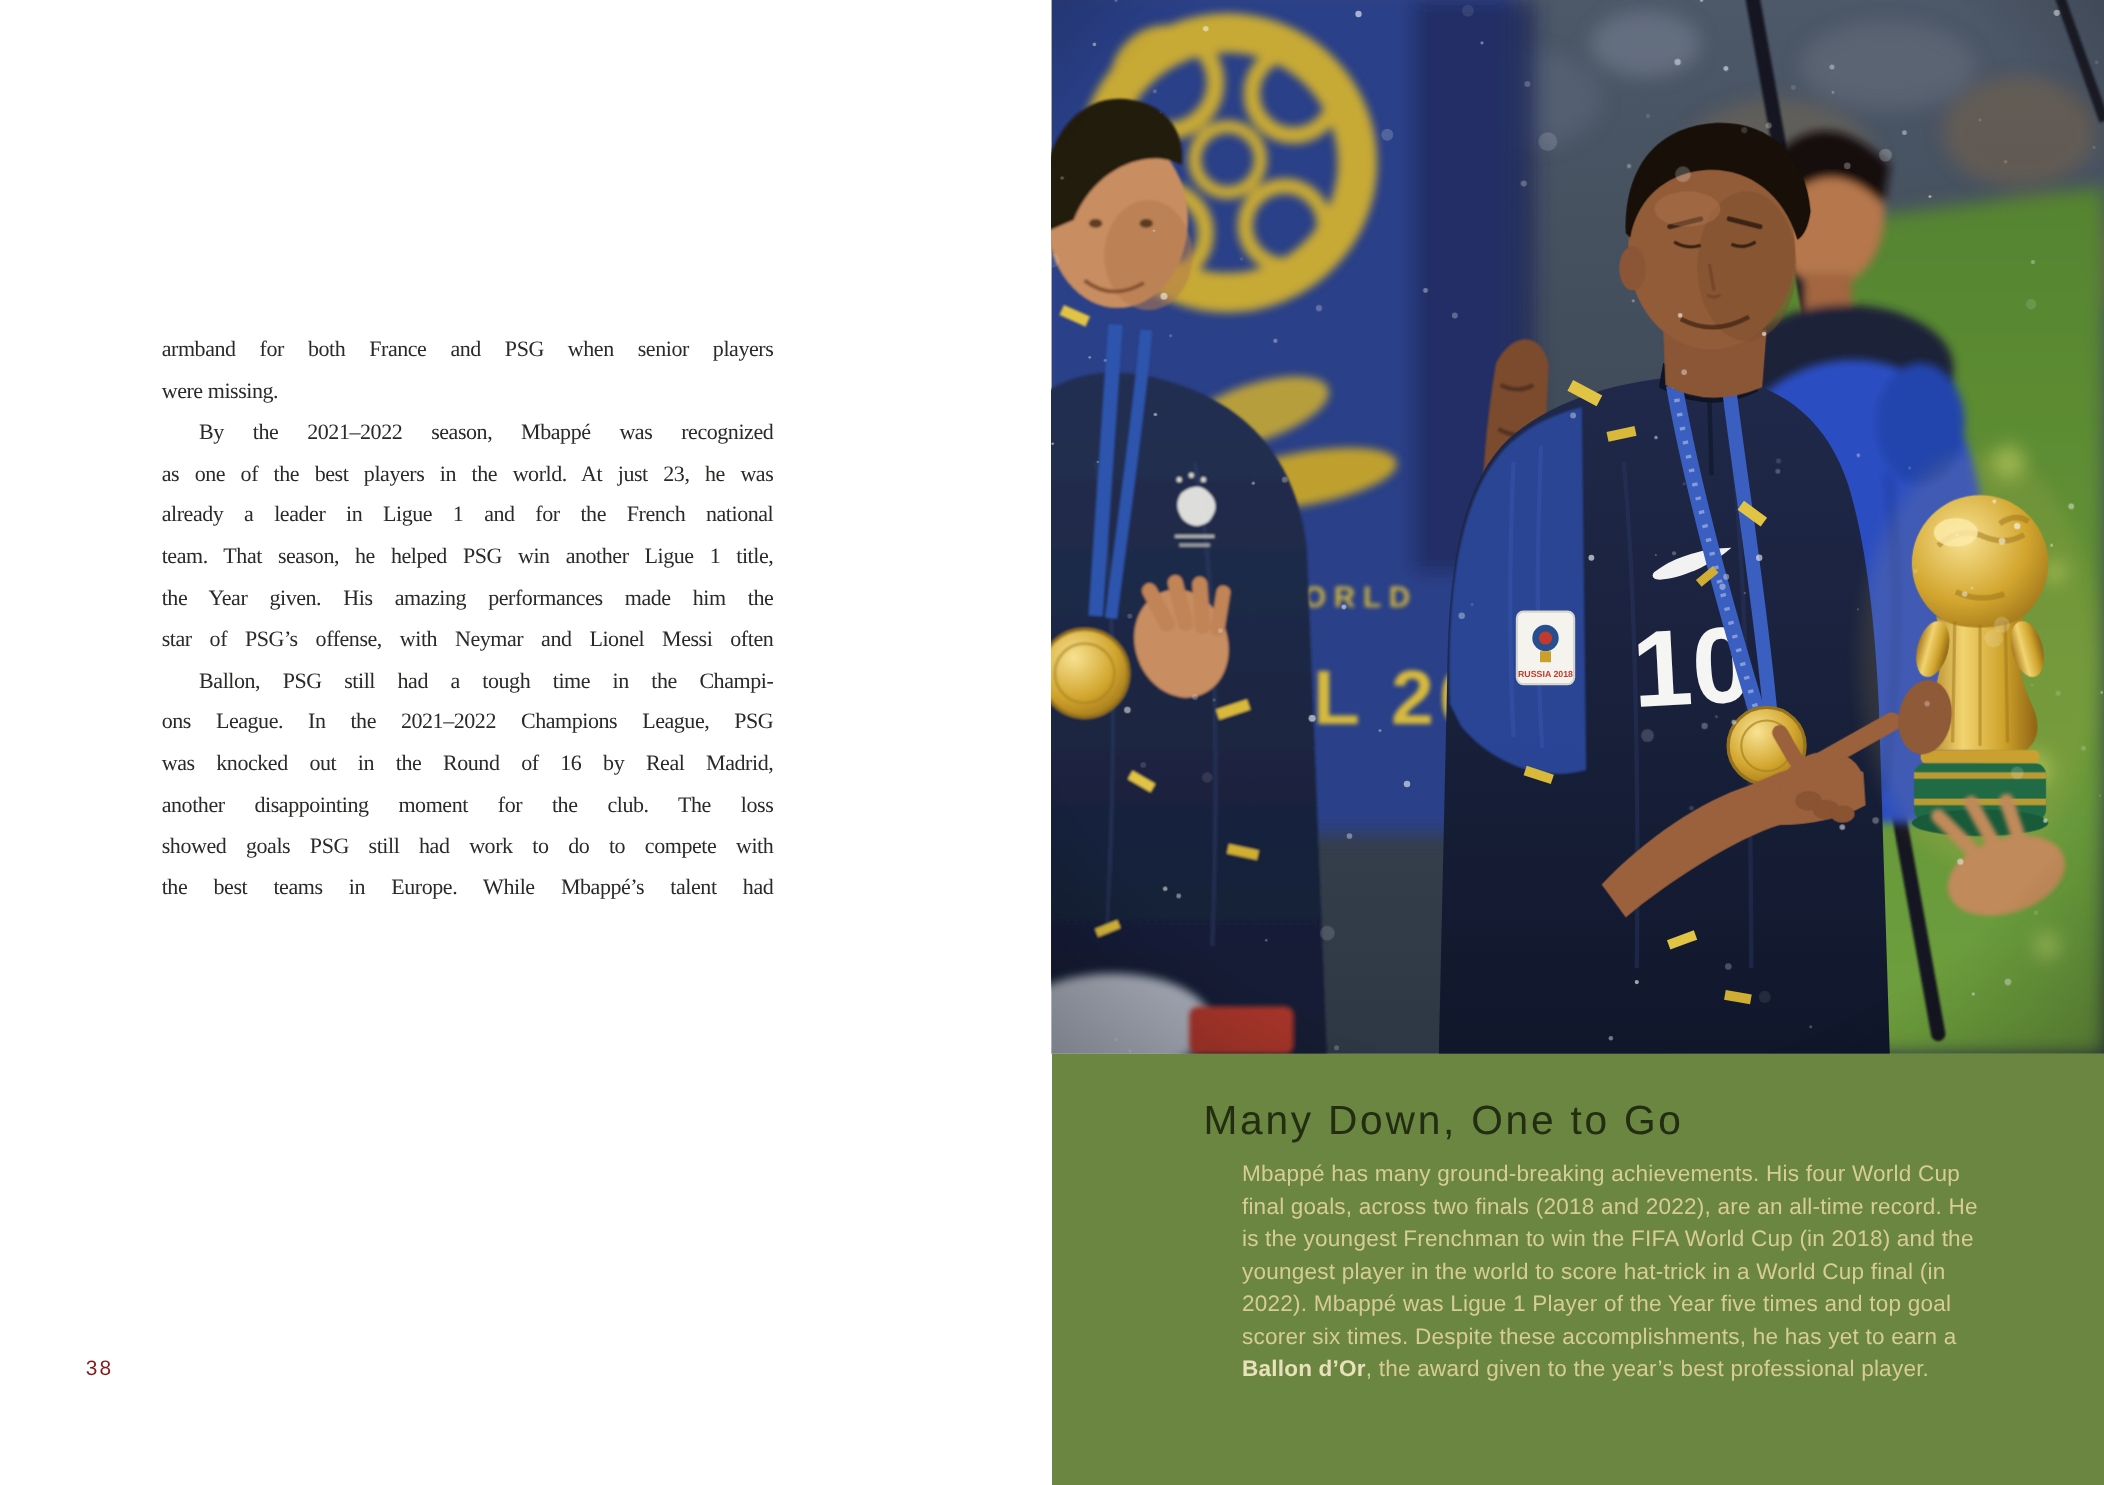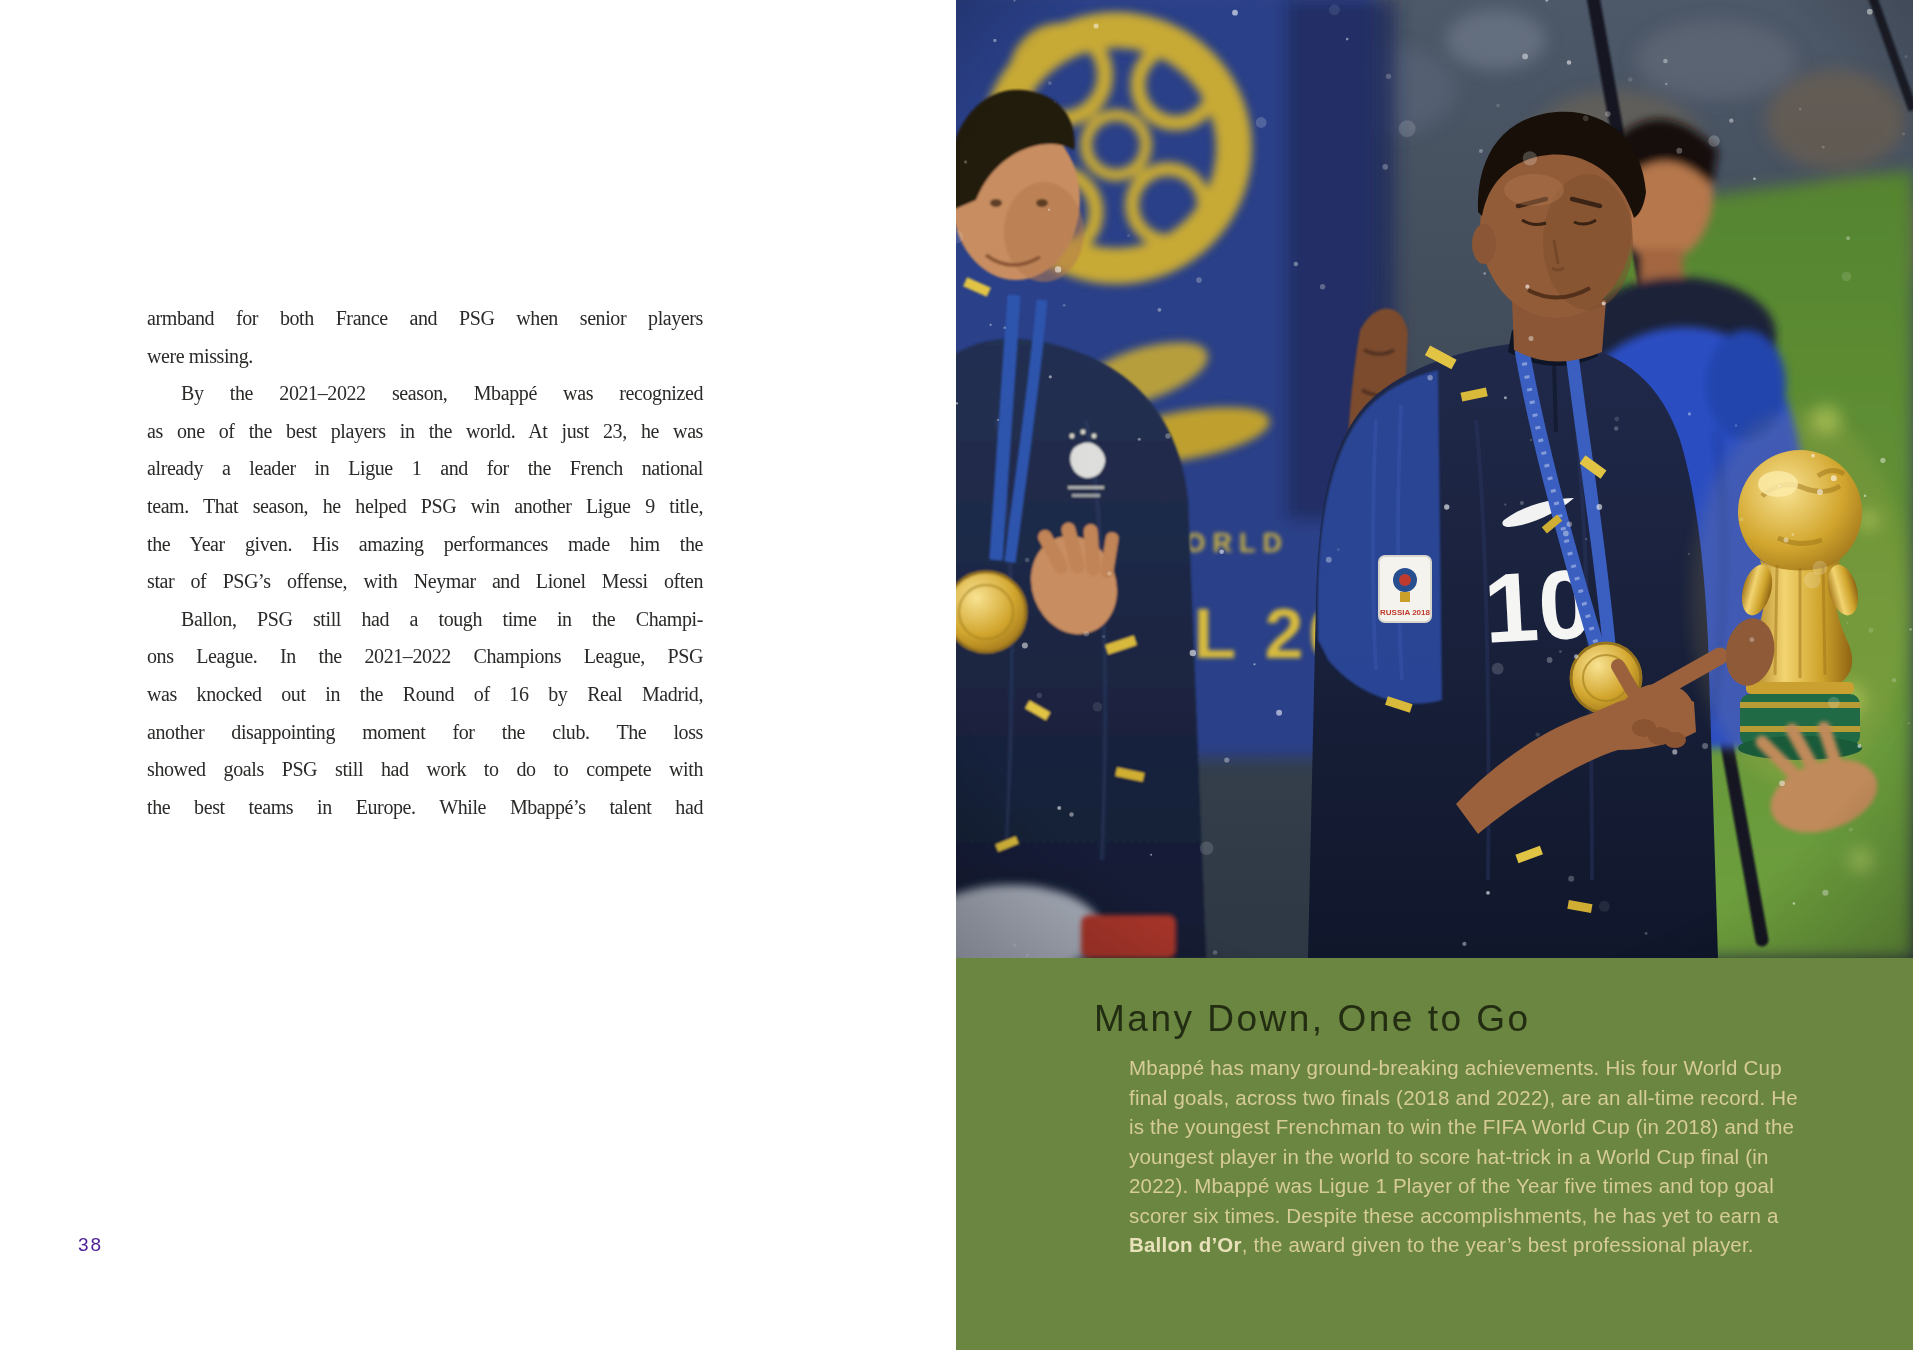--- a/index.html
+++ b/index.html
@@ -13,21 +13,21 @@
 
   
   .left-page{position:absolute;left:0;top:0;width:956px;height:1350px;background:#ffffff;}
   .text-block{position:absolute;left:147px;top:300px;width:556px;
       font-family:"Liberation Serif","DejaVu Serif",serif;
       font-size:20px;letter-spacing:-0.4px;color:#2a2a28;}
   .line{line-height:37.6px;text-align:justify;text-align-last:justify;white-space:nowrap;}
   .line.end{text-align-last:left;}
   .line.indent{text-indent:34px;}
   .page-number{position:absolute;left:78px;top:1234px;font-size:19px;
-      letter-spacing:2px;color:#4c1d95;}
+      letter-spacing:2px;color:#7f1d1d;}
 
   
   .right-page{position:absolute;left:956px;top:0;width:957px;height:1350px;}
   .photo{position:absolute;left:0;top:0;width:957px;height:958px;overflow:hidden;background:#36404e;}
   .photo svg{display:block;width:100%;height:100%;}
 
   .callout{position:absolute;left:0;top:958px;width:957px;height:392px;
       background:var(--green);padding:42px 40px 0 138px;}
   .callout-title{font-family:"Liberation Sans",sans-serif;font-weight:300;
       font-size:37px;line-height:1.0;letter-spacing:2.5px;color:var(--title-color);
@@ -42,21 +42,21 @@
 
 <div class="spread">
 
   <section class="left-page">
     <div class="text-block">
         <div class="line">armband for both France and PSG when senior players</div>
         <div class="line end">were missing.</div>
         <div class="line indent">By the 2021–2022 season, Mbappé was recognized</div>
         <div class="line">as one of the best players in the world. At just 23, he was</div>
         <div class="line">already a leader in Ligue 1 and for the French national</div>
-        <div class="line">team. That season, he helped PSG win another Ligue 9 title,</div>
+        <div class="line">team. That season, he helped PSG win another Ligue 1 title,</div>
         <div class="line">the Year given. His amazing performances made him the</div>
         <div class="line">star of PSG’s offense, with Neymar and Lionel Messi often</div>
         <div class="line indent">Ballon, PSG still had a tough time in the Champi-</div>
         <div class="line">ons League. In the 2021–2022 Champions League, PSG</div>
         <div class="line">was knocked out in the Round of 16 by Real Madrid,</div>
         <div class="line">another disappointing moment for the club. The loss</div>
         <div class="line">showed goals PSG still had work to do to compete with</div>
         <div class="line">the best teams in Europe. While Mbappé’s talent had</div>
       </div>
     <div class="page-number">38</div>

